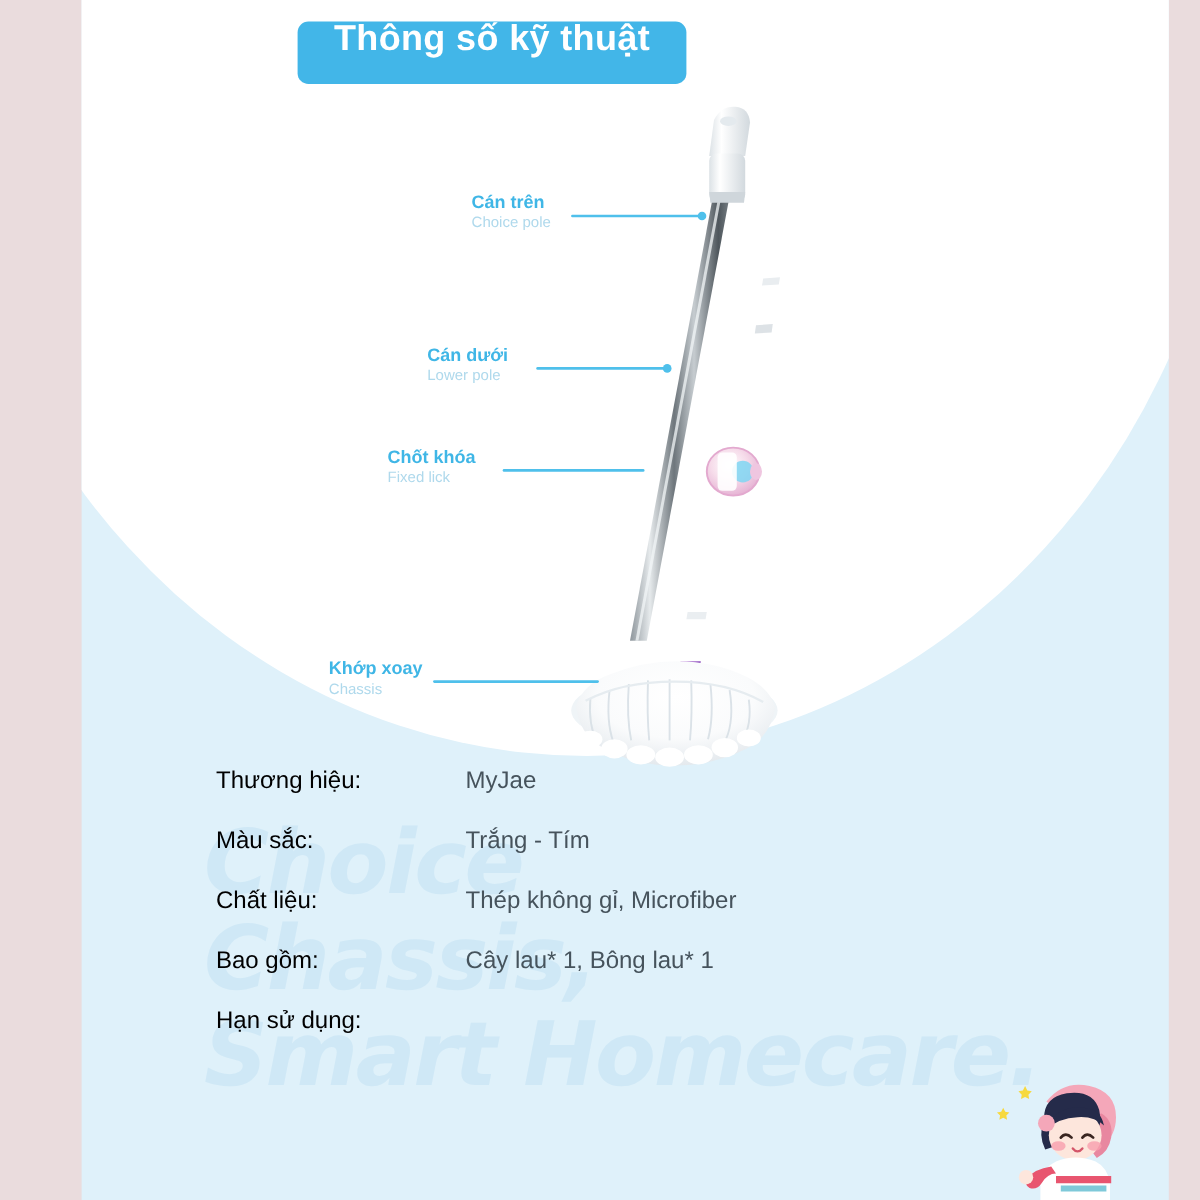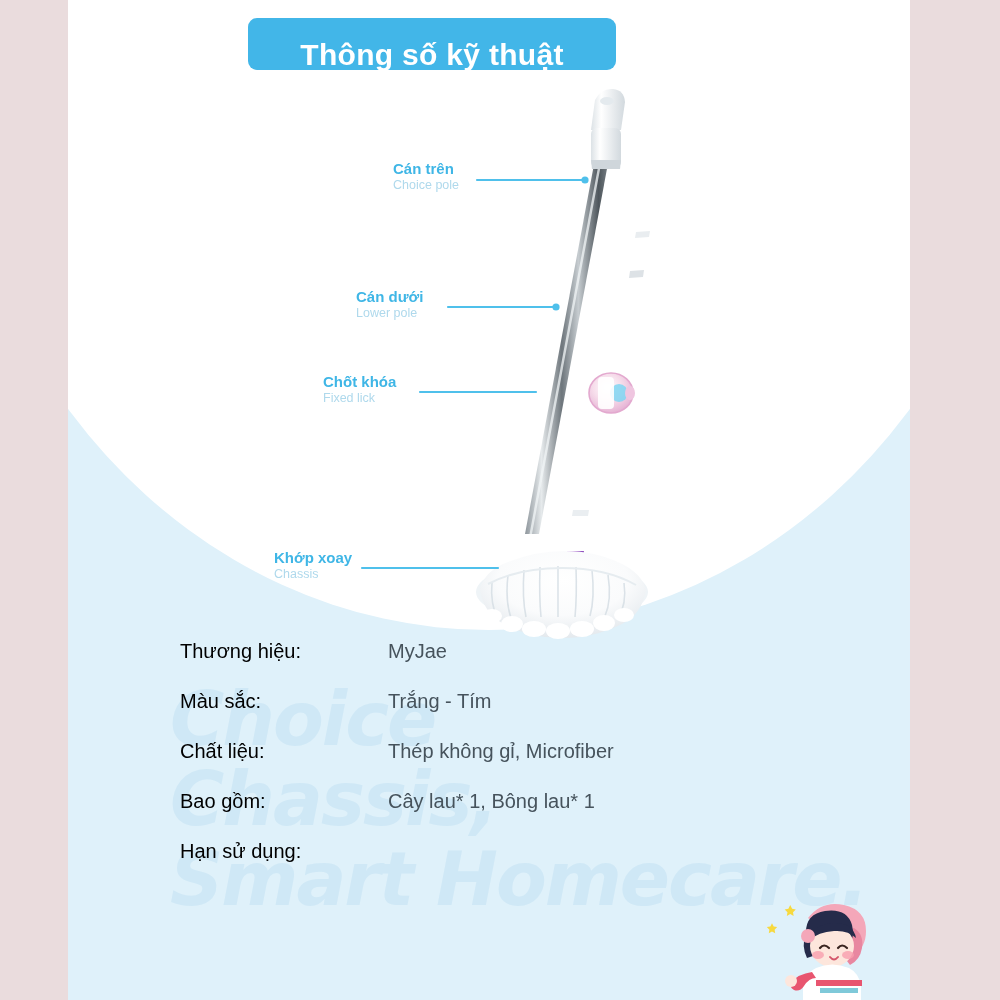--- a/index.html
+++ b/index.html
@@ -12,21 +12,21 @@
 
   #page {
     position:relative;
     width:1000px; height:1000px;
     background:#EADCDD;
   }
 
   
   .panel {
     position:absolute;
-    left:68px; top:0; width:842px; height:1000px;
+    left:68px; top:0; width:906px; height:1000px;
     background:#DFF1FA;
     overflow:hidden;
   }
 
   
   .white-stage {
     position:absolute;
     left:-120px; top:-560px;
     width:1082px; height:1190px;
     background:#FFFFFF;
@@ -35,24 +35,24 @@
   .white-stage-top {
     position:absolute;
     left:0; top:0; width:842px; height:300px;
     background:#FFFFFF;
   }
 
   
   .title-banner {
     position:absolute;
     left:248px; top:18px;
-    width:368px; height:52px;
+    width:324px; height:52px;
     background:#42B6E8;
     border-radius:9px;
-    display:flex; align-items:flex-end; justify-content:center;
+    display:flex; align-items:flex-start; justify-content:center;
     z-index:40;
   }
   .title-banner span {
     color:#FFFFFF;
     font-size:30px;
     font-weight:bold;
     letter-spacing:0.3px;
     line-height:1;
   }
 

